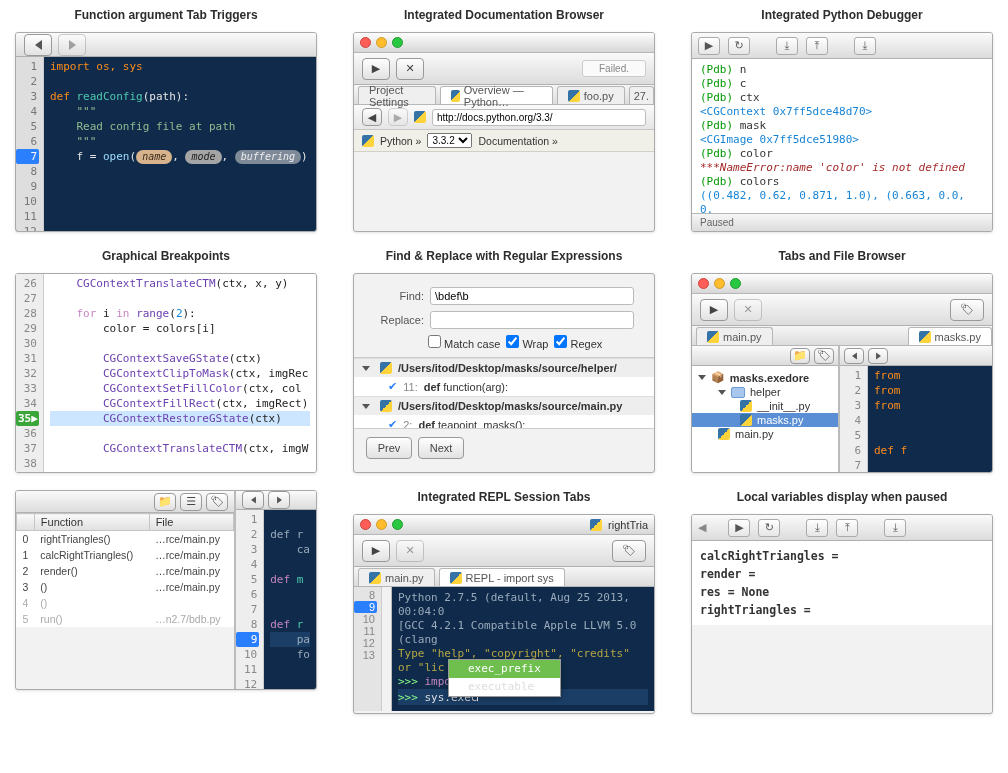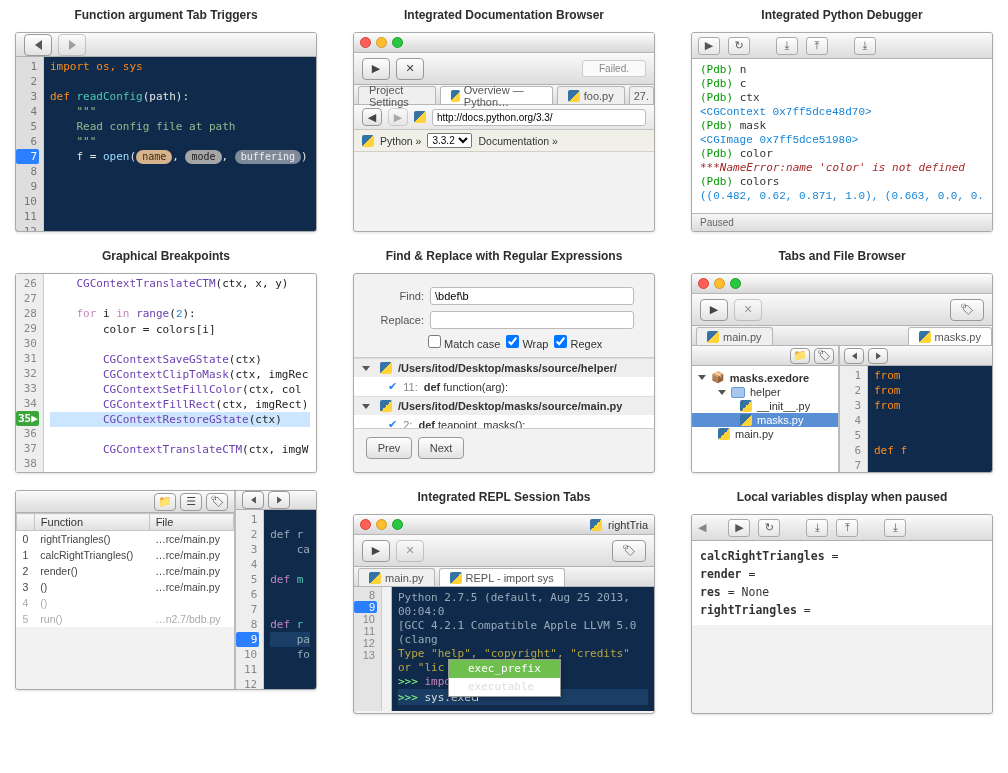--- a/index.html
+++ b/index.html
@@ -26,25 +26,25 @@
   .gutter .bp-g { background: #3aa63a; color: #fff; border-radius: 2px; font-weight: bold; }
   .codearea { flex: 1; padding: 2px 6px; white-space: pre; overflow: hidden; }
   .dark { background: #0f2a4a; color: #e6e6e6; }
   .dark .gutter { background: #dedede; color: #777; }
   .light { background: #fff; color: #222; }
   .kw { color: #c586c0; }
   .kw-d { color: #ff8c1a; }
   .str { color: #8fbc8f; }
   .fn { color: #4ec9b0; }
   .id-d { color: #9cdcfe; }
-  .num { color: #1684d6; font-family: Liberation Mono, monospace; }
+  .num { color: #1684d6; }
   .purple { color: #6a3fb0; }
   .green { color: #009900; }
   .maroon { color: #a52a2a; font-style: italic; }
-  .bub { display:inline-block; border-radius:8px; padding:0 6px; font-size:10px; line-height:14px; }
+  .bub { display:inline-block; border-radius:8px; padding:0 6px; font-size:10px; line-height:14px;font-style:italic; }
   .bub.a { background:#d6b38c; color:#3a2a1a; }
   .bub.b { background:#a5a5a5; color:#222; }
   .bub.c { background:#7f8a99; color:#eee; }
 
   .tabbar { height: 20px; background: linear-gradient(#f6f6f6,#dcdcdc); border-bottom: 1px solid #b6b6b6; display: flex; align-items: flex-end; font-size: 11px; }
   .tab { padding: 2px 10px; border: 1px solid #b6b6b6; border-bottom: none; background: #efefef; margin-left: 4px; border-radius: 3px 3px 0 0; color: #555; display:flex; align-items:center; gap:4px; height:18px; }
   .tab.active { background: #fff; }
 
   .row { display:flex; align-items:center; gap:6px; padding:3px 8px; font-size:11px; }
   input[type=text] { border:1px solid #bbb; border-radius:3px; padding:2px 4px; font-size:11px; font-family:inherit; }
@@ -527,21 +527,21 @@
       <span style="color:#888">◀</span>
       <span style="width:6px"></span>
       <span class="db">▶</span>
       <span class="db">↻</span>
       <span style="width:10px"></span>
       <span class="db">⤓</span>
       <span class="db">⤒</span>
       <span style="width:10px"></span>
       <span class="db">⤓</span>
     </div>
-    <div style="background:#fff;padding:6px 8px;font-size:11.5px;line-height:18px;" class="mono" id="p9v">
+    <div style="background:#fff;padding:6px 8px;font-size:11.5px;line-height:18px;font-weight:bold;" class="mono" id="p9v">
           <div><b>calcRightTriangles</b> = </div>
           <div><b>render</b> = <function render="" at="" 0x100e77ed8=""></function></div>
           <div><b>res</b> = None</div>
           <div><b>rightTriangles</b> = </div>
         </div>
   </div>
 </div>
 
 </div>
 

